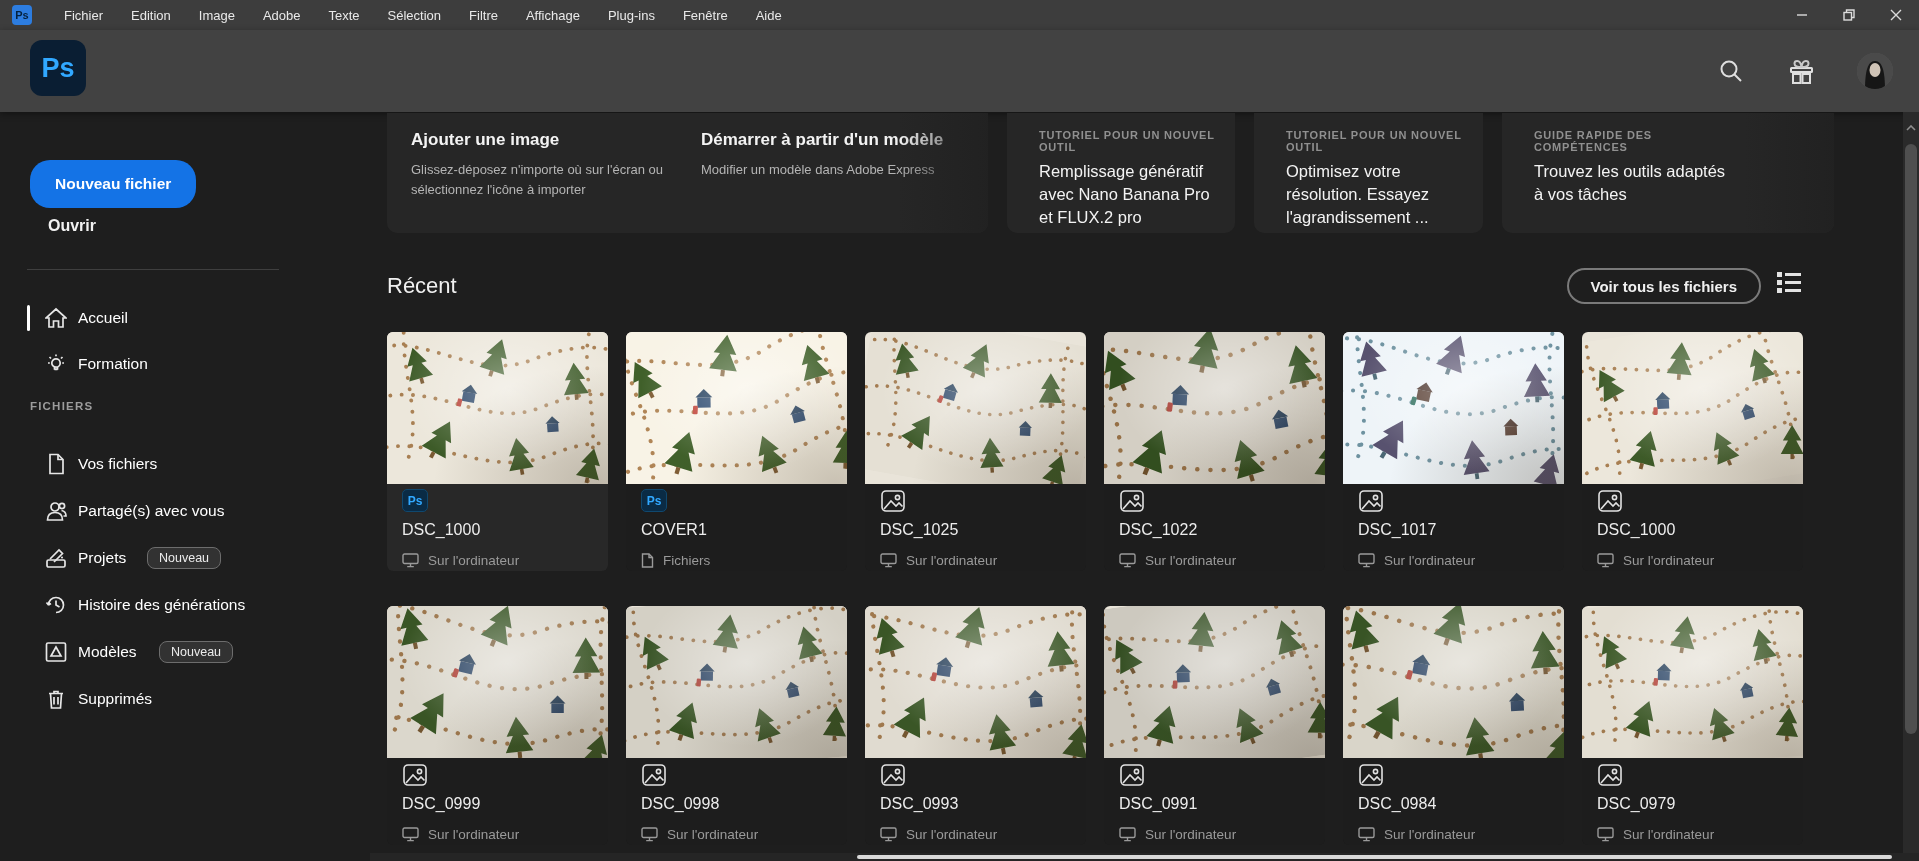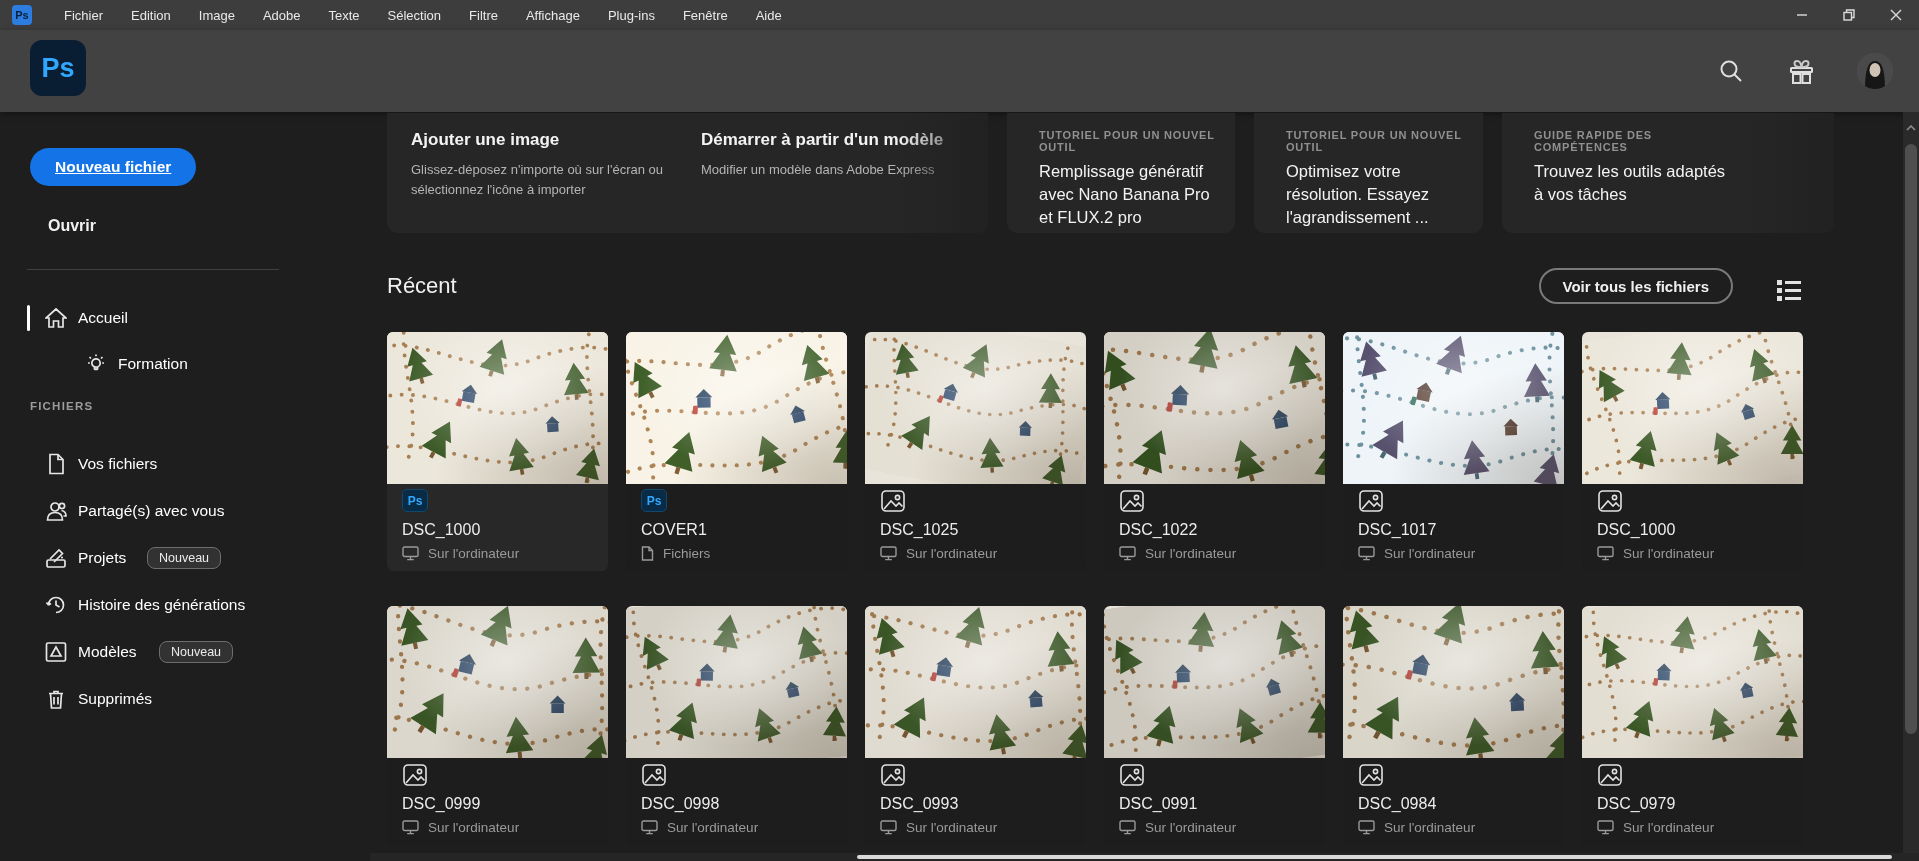--- a/index.html
+++ b/index.html
@@ -20,22 +20,22 @@
   .header{position:absolute;top:30px;left:0;width:1919px;height:82px;background:#424242;box-shadow:0 2px 7px rgba(0,0,0,.38);}
   .app-logo{position:absolute;left:30px;top:10px;width:56px;height:56px;border-radius:12px;background:#0a1e33;
     color:#31a8ff;font-weight:bold;font-size:27px;display:flex;align-items:center;justify-content:center;}
   .hdr-icons{position:absolute;right:26px;top:0;height:82px;display:flex;align-items:center;gap:42px;}
   .hdr-icon{width:28px;height:28px;display:flex;align-items:center;justify-content:center;}
   .hdr-icon svg{stroke:#dfdfdf;fill:none;stroke-width:2;}
   .avatar{width:36px;height:36px;border-radius:50%;overflow:hidden;background:#565656;}
 
   
   .sidebar{position:absolute;top:112px;left:0;width:370px;height:749px;}
-  .btn-new{position:absolute;left:30px;top:36px;height:38px;padding:0 25px;border:none;border-radius:20px;
-    background:#1473e6;color:#fff;font-size:15.5px;font-weight:bold;display:flex;align-items:center;text-decoration:underline;}
+  .btn-new{position:absolute;left:30px;top:48px;height:48px;padding:0 25px;border:none;border-radius:20px;
+    background:#1473e6;color:#fff;font-size:15.5px;font-weight:bold;display:flex;align-items:center;}
   .open-link{position:absolute;left:48px;top:105px;font-size:16px;font-weight:bold;color:#f1f1f1;}
   .side-divider{position:absolute;left:27px;top:157px;width:252px;height:1px;background:#3f3f3f;}
   .nav-row{position:absolute;left:0;width:340px;height:40px;display:flex;align-items:center;cursor:default;}
   .nav-row .ico{position:absolute;left:45px;width:22px;height:22px;display:flex;align-items:center;justify-content:center;}
   .nav-row .ico svg{stroke:#e6e6e6;fill:none;stroke-width:1.7;}
   .nav-row .lbl{position:absolute;left:78px;font-size:15.5px;color:#ffffff;white-space:nowrap;}
   .active-bar{position:absolute;left:27px;top:7px;width:3px;height:26px;border-radius:2px;background:#fff;}
   .sec-label{position:absolute;left:30px;top:288px;font-size:11.5px;font-weight:bold;letter-spacing:1.2px;color:#9c9c9c;}
   .badge-new{margin-left:12px;padding:3px 11px;border:1.5px solid #6d6d6d;border-radius:8px;background:#323232;
     font-size:12.5px;color:#ececec;white-space:nowrap;}
@@ -55,40 +55,40 @@
   .hero-sub{margin-top:8px;font-size:13px;color:#b4b4b4;line-height:1.55;}
   .eyebrow{font-size:11px;font-weight:bold;letter-spacing:.8px;color:#909090;}
   .tut-title{margin-top:7px;font-size:16.5px;font-weight:normal;color:#f3f3f3;line-height:1.4;}
   .tut-pad{position:absolute;top:16px;left:32px;right:14px;}
   .fade-right::after{content:"";position:absolute;top:0;right:0;width:90px;height:100%;
     background:linear-gradient(90deg,rgba(38,38,38,0),rgba(33,33,33,.92));}
 
   
   .recent-head{position:absolute;left:0;top:152px;width:1416px;height:44px;display:flex;align-items:center;}
   .recent-title{font-size:22px;font-weight:normal;color:#f0f0f0;}
-  .recent-actions{margin-left:auto;display:flex;align-items:flex-end;gap:42px;}
+  .recent-actions{margin-left:auto;display:flex;align-items:flex-start;gap:14px;}
   .btn-viewall{height:36px;padding:0 22px;border:2px solid #7a7a7a;border-radius:19px;background:transparent;
     color:#f0f0f0;font-size:15px;font-weight:bold;display:flex;align-items:center;}
   .list-ico{width:28px;height:28px;display:flex;align-items:center;justify-content:center;}
 
   
   .grid{position:absolute;left:0;top:220px;display:grid;grid-template-columns:repeat(6,221px);column-gap:18px;row-gap:35px;}
   .file-card{width:221px;height:239px;border-radius:6px;overflow:hidden;background:#1c1c1c;cursor:pointer;}
   .thumb{position:relative;width:221px;height:152px;overflow:hidden;background:#e9e4d9;}
   .thumb::after{content:"";position:absolute;inset:0;background:radial-gradient(ellipse at 55% 38%,rgba(255,255,255,.42),rgba(255,255,255,0) 62%),
     radial-gradient(ellipse at 95% 100%,rgba(60,45,25,.25),rgba(0,0,0,0) 55%);}
   .art{width:100%;height:100%;display:block;}
   .info{position:relative;padding:5px 15px 0;height:87px;background:#1d1d1d;}
   .file-card.highlight .info{background:#282828;}
   .ps-badge{width:26px;height:23px;border-radius:5px;background:#0a2b45;border:1px solid #10486e;
     color:#31a8ff;font-size:12px;font-weight:bold;display:flex;align-items:center;justify-content:center;}
   .img-badge{width:26px;height:23px;display:flex;align-items:center;justify-content:center;}
   .img-badge svg{stroke:#e2e2e2;fill:none;stroke-width:1.6;}
   .file-name{margin-top:9px;font-size:16px;font-weight:500;color:#ededed;white-space:nowrap;}
-  .file-loc{margin-top:7px;display:flex;align-items:center;gap:9px;font-size:13.5px;color:#9a9a9a;}
+  .file-loc{margin-top:14px;display:flex;align-items:center;gap:9px;font-size:13.5px;color:#9a9a9a;}
   .file-loc svg{stroke:#9a9a9a;fill:none;stroke-width:1.4;flex:none;}
 
   
   .file-card:nth-child(1) .art{transform:scale(1.12) rotate(4deg);}
   .file-card:nth-child(2) .art{transform:scale(1.2) rotate(-7deg);filter:brightness(1.05);}
   .file-card:nth-child(3) .art{transform:scale(1.05) rotate(10deg);filter:brightness(.97);}
   .file-card:nth-child(4) .art{transform:scale(1.3) rotate(-3deg);filter:brightness(.88) contrast(1.05);}
   .file-card:nth-child(5) .art{transform:scale(1.18) rotate(6deg);filter:hue-rotate(160deg) saturate(.55) brightness(1.05);}
   .file-card:nth-child(6) .art{transform:scale(1.08) rotate(-9deg);}
   .file-card:nth-child(7) .art{transform:scale(1.25) rotate(8deg);filter:brightness(.93);}
@@ -214,21 +214,21 @@
     <div class="nav-row" style="top:186px;">
       <div class="active-bar"></div>
       <span class="ico">
         <svg width="22" height="22" viewBox="0 0 22 22" fill="#efefef" stroke="none">
             <path d="M11,2 L21,11 H18 V20 H13.5 V14 H8.5 V20 H4 V11 H1 Z"></path>
           </svg>
       </span>
       <span class="lbl">Accueil</span>
     </div>
 
-    <div class="nav-row" style="top:232px;margin-left:40px;">
+    <div class="nav-row" style="top:232px;">
       <span class="ico">
         <svg width="22" height="22" viewBox="0 0 22 22">
             <circle cx="11" cy="10" r="4.2"></circle>
             <path d="M9.5,14 V16 H12.5 V14 M9.5,16.5 H12.5"></path>
             <path d="M11,3.2 V1.5 M16,5.5 L17.5,4 M6,5.5 L4.5,4 M17.2,10 H19 M3,10 H4.8"></path>
           </svg>
       </span>
       <span class="lbl">Formation</span>
     </div>
 

